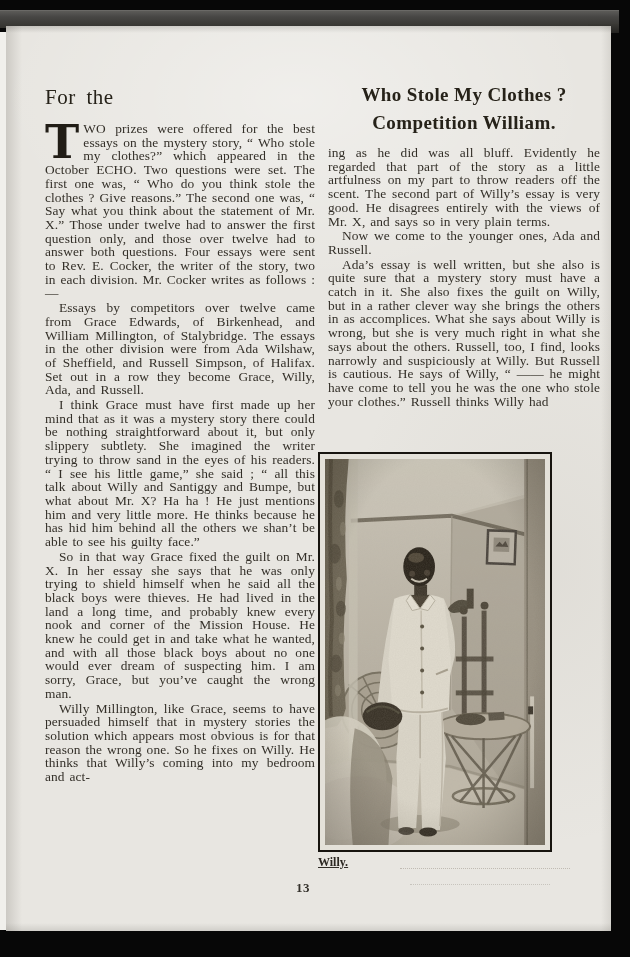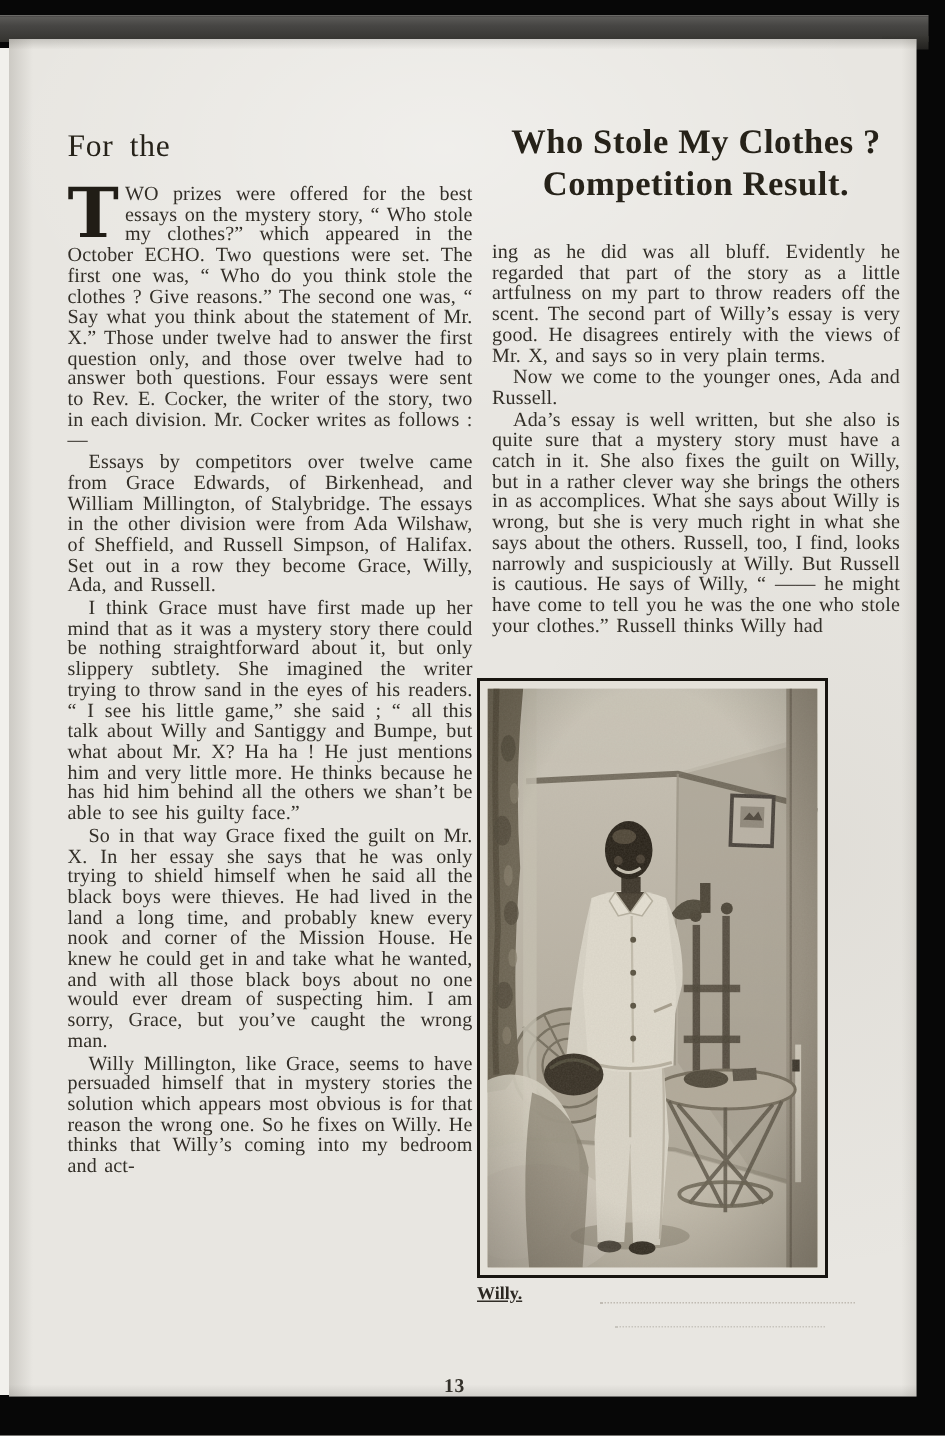--- a/index.html
+++ b/index.html
@@ -38,22 +38,22 @@
   
   .col{position:absolute;text-align:justify;}
   .col-left{left:39px;top:56px;width:270px;}
   .col-right{left:322px;top:58px;width:272px;}
   .page-title{
     font-size:21px;line-height:31px;font-weight:400;margin:0 0 9px 0;
     letter-spacing:.5px;word-spacing:5px;color:#262219;
   }
   .page-title span{display:block;}
   .rc-header{
-    font-size:23px;line-height:22px;font-weight:700;text-align:center;
-    margin:0 0 27px 0;letter-spacing:.4px;color:#262219;
+    font-size:19px;line-height:22px;font-weight:700;text-align:center;
+    margin:0 0 12px 0;letter-spacing:.4px;color:#262219;
   }
   .rc-header span{display:block;}
   .rc-header span + span{margin-top:6px;}
   .body-copy p{
     margin:0;font-size:13.4px;line-height:13.7px;word-spacing:1.4px;
     letter-spacing:.1px;color:#332f28;
   }
   .body-copy p + p{margin-top:1px;text-indent:14px;}
   .dropcap{
     float:left;font-size:46px;line-height:38px;font-weight:700;
@@ -71,21 +71,21 @@
   .photo-caption{margin-top:4px;color:#2c2822;}
   .cap-title{font-weight:700;font-size:12px;line-height:13px;}
   .cap-sub{font-size:11px;line-height:13px;}
   .pencil-marks-1{position:absolute;left:394px;top:842px;width:170px;
     border-top:1px dotted rgba(70,60,45,.25);}
   .pencil-marks-2{position:absolute;left:404px;top:858px;width:140px;
     border-top:1px dotted rgba(70,60,45,.2);}
   
   .page-num{
     position:absolute;left:272px;top:854px;width:50px;text-align:center;
-    font-size:13px;font-weight:700;color:#33302a;letter-spacing:.5px;margin-top:36px;
+    font-size:13px;font-weight:700;color:#33302a;letter-spacing:.5px;
   }
 </style>
 </head>
 <body>
 
 <div class="book-edge"></div>
 <div class="book-edge-step"></div>
 <div class="page-underlay"></div>
 
 <div class="page">
@@ -97,21 +97,21 @@
     <p><span class="dropcap">T</span><span>WO prizes were offered for the best essays on the mystery story, “ Who stole my clothes?” which appeared in the October ECHO.  Two questions were set.  The first one was, “ Who do you think stole the clothes ? Give reasons.”  The second one was, “ Say what you think about the statement of Mr. X.”  Those under twelve had to answer the first question only, and those over twelve had to answer both questions.  Four essays were sent to Rev. E. Cocker, the writer of the story, two in each division.  Mr. Cocker writes as follows :—</span></p>
     <p>Essays by competitors over twelve came from Grace Edwards, of Birkenhead, and William Millington, of Stalybridge.  The essays in the other division were from Ada Wilshaw, of Sheffield, and Russell Simpson, of Halifax.  Set out in a row they become Grace, Willy, Ada, and Russell.</p>
     <p>I think Grace must have first made up her mind that as it was a mystery story there could be nothing straightforward about it, but only slippery subtlety.  She imagined the writer trying to throw sand in the eyes of his readers.  “ I see his little game,” she said ; “ all this talk about Willy and Santiggy and Bumpe, but what about Mr. X?  Ha ha !  He just mentions him and very little more.  He thinks because he has hid him behind all the others we shan’t be able to see his guilty face.”</p>
     <p>So in that way Grace fixed the guilt on Mr. X.  In her essay she says that he was only trying to shield himself when he said all the black boys were thieves.  He had lived in the land a long time, and probably knew every nook and corner of the Mission House.  He knew he could get in and take what he wanted, and with all those black boys about no one would ever dream of suspecting him.  I am sorry, Grace, but you’ve caught the wrong man.</p>
     <p>Willy Millington, like Grace, seems to have persuaded himself that in mystery stories the solution which appears most obvious is for that reason the wrong one.  So he fixes on Willy.  He thinks that Willy’s coming into my bedroom and act-</p>
   </div>
 
   <div class="col col-right body-copy">
     <h2 class="rc-header">
       <span>Who Stole My Clothes ?</span>
-      <span>Competition Result.</span>
+      <span>Competition William.</span>
     </h2>
     <p>ing as he did was all bluff.  Evidently he regarded that part of the story as a little artfulness on my part to throw readers off the scent.  The second part of Willy’s essay is very good.  He disagrees entirely with the views of Mr. X, and says so in very plain terms.</p>
     <p>Now we come to the younger ones, Ada and Russell.</p>
     <p>Ada’s essay is well written, but she also is quite sure that a mystery story must have a catch in it.  She also fixes the guilt on Willy, but in a rather clever way she brings the others in as accomplices.  What she says about Willy is wrong, but she is very much right in what she says about the others.  Russell, too, I find, looks narrowly and suspiciously at Willy.  But Russell is cautious.  He says of Willy, “ —— he might have come to tell you he was the one who stole your clothes.”  Russell thinks Willy had</p>
   </div>
 
   <figure class="photo-figure">
     <div class="photo-frame">
       <svg viewBox="0 0 222 387" preserveAspectRatio="none">
         <defs>

